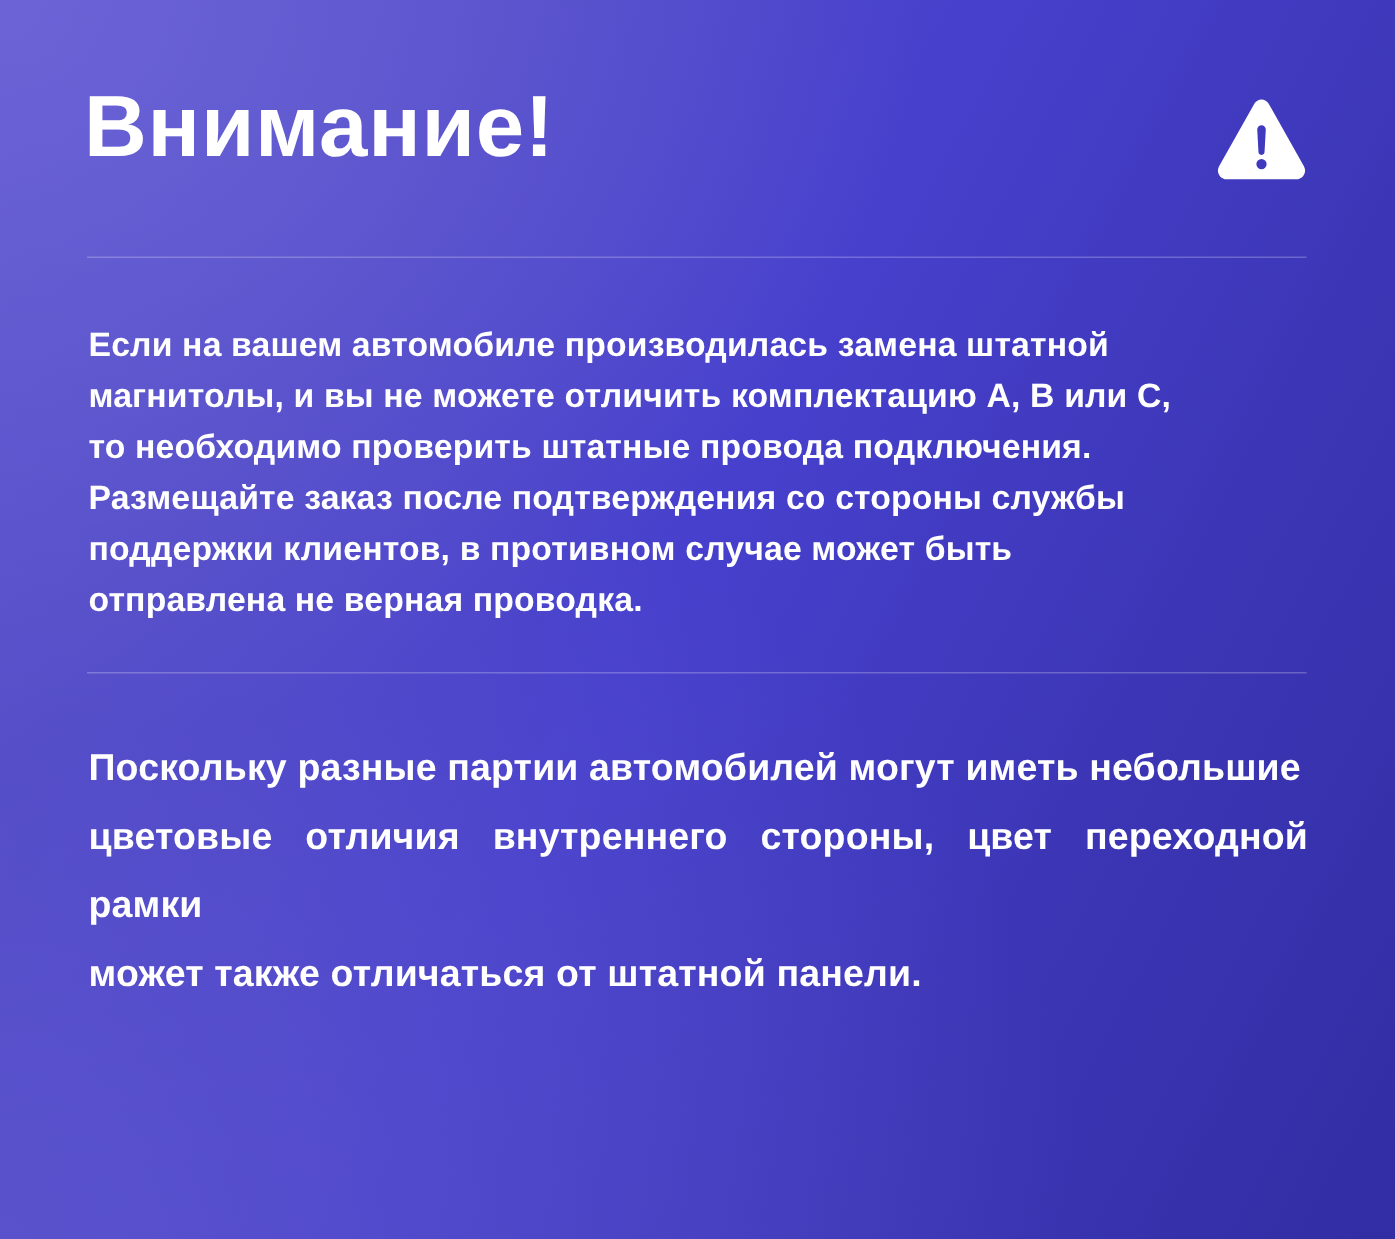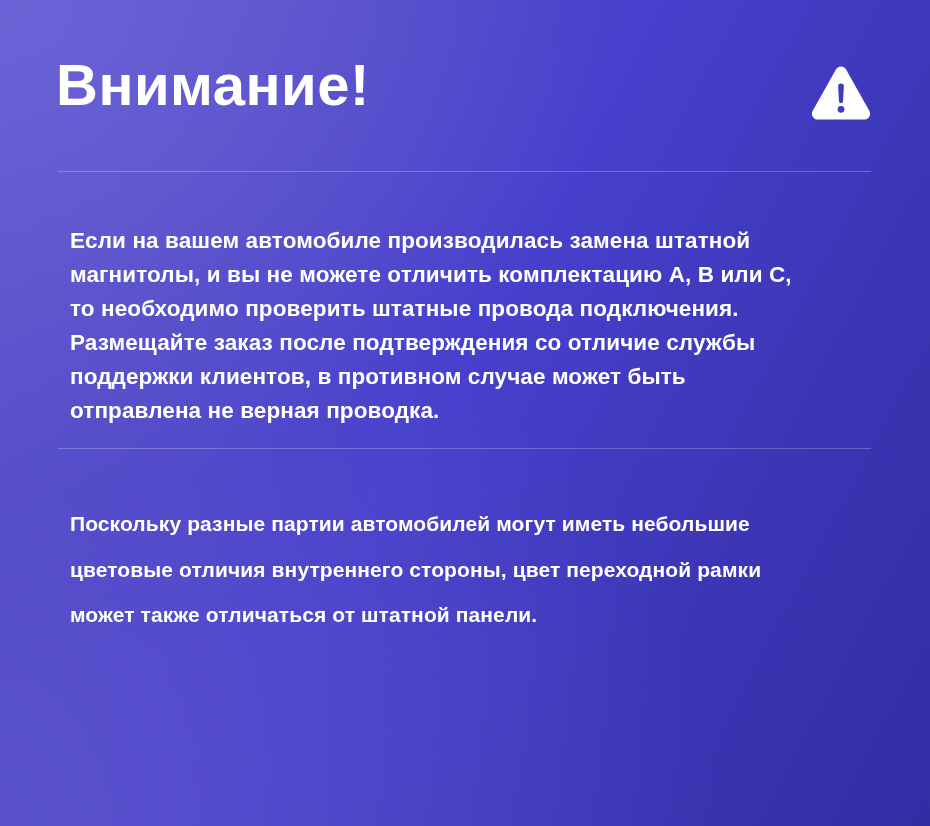--- a/index.html
+++ b/index.html
@@ -79,27 +79,27 @@
     top: 212px;
     width: 800px;
     font-size: 22.5px;
     line-height: 34px;
     font-weight: 600;
     letter-spacing: 0.1px;
   }
   .block-two {
     top: 489px;
     width: 815px;
-    font-size: 21px;
+    font-size: 25px;
     line-height: 45.5px;
     font-weight: 600;
     letter-spacing: 0.1px;
   }
   .block p {
-    margin: 12px;
+    margin: 1px;
   }
   .block-two .para {
     text-align: justify;
     text-justify: inter-word;
   }
   .block-two .para + .para {
     margin-top: 0;
   }
   .nowrap-line {
     display: block;
@@ -120,21 +120,21 @@
     </span>
   </div>
 
   <div class="divider one"></div>
 
   <div class="block block-one">
     <p>
       <span class="nowrap-line">Если на вашем автомобиле производилась замена штатной</span>
       <span class="nowrap-line">магнитолы, и вы не можете отличить комплектацию A, B или C,</span>
       <span class="nowrap-line">то необходимо проверить штатные провода подключения.</span>
-      <span class="nowrap-line">Размещайте заказ после подтверждения со отличие службы</span>
+      <span class="nowrap-line">Размещайте заказ после подтверждения со стороны службы</span>
       <span class="nowrap-line">поддержки клиентов, в противном случае может быть</span>
       <span class="nowrap-line">отправлена не верная проводка.</span>
     </p>
   </div>
 
   <div class="divider two"></div>
 
   <div class="block block-two">
     <p class="para">
       <span class="nowrap-line">Поскольку разные партии автомобилей могут иметь небольшие</span>

